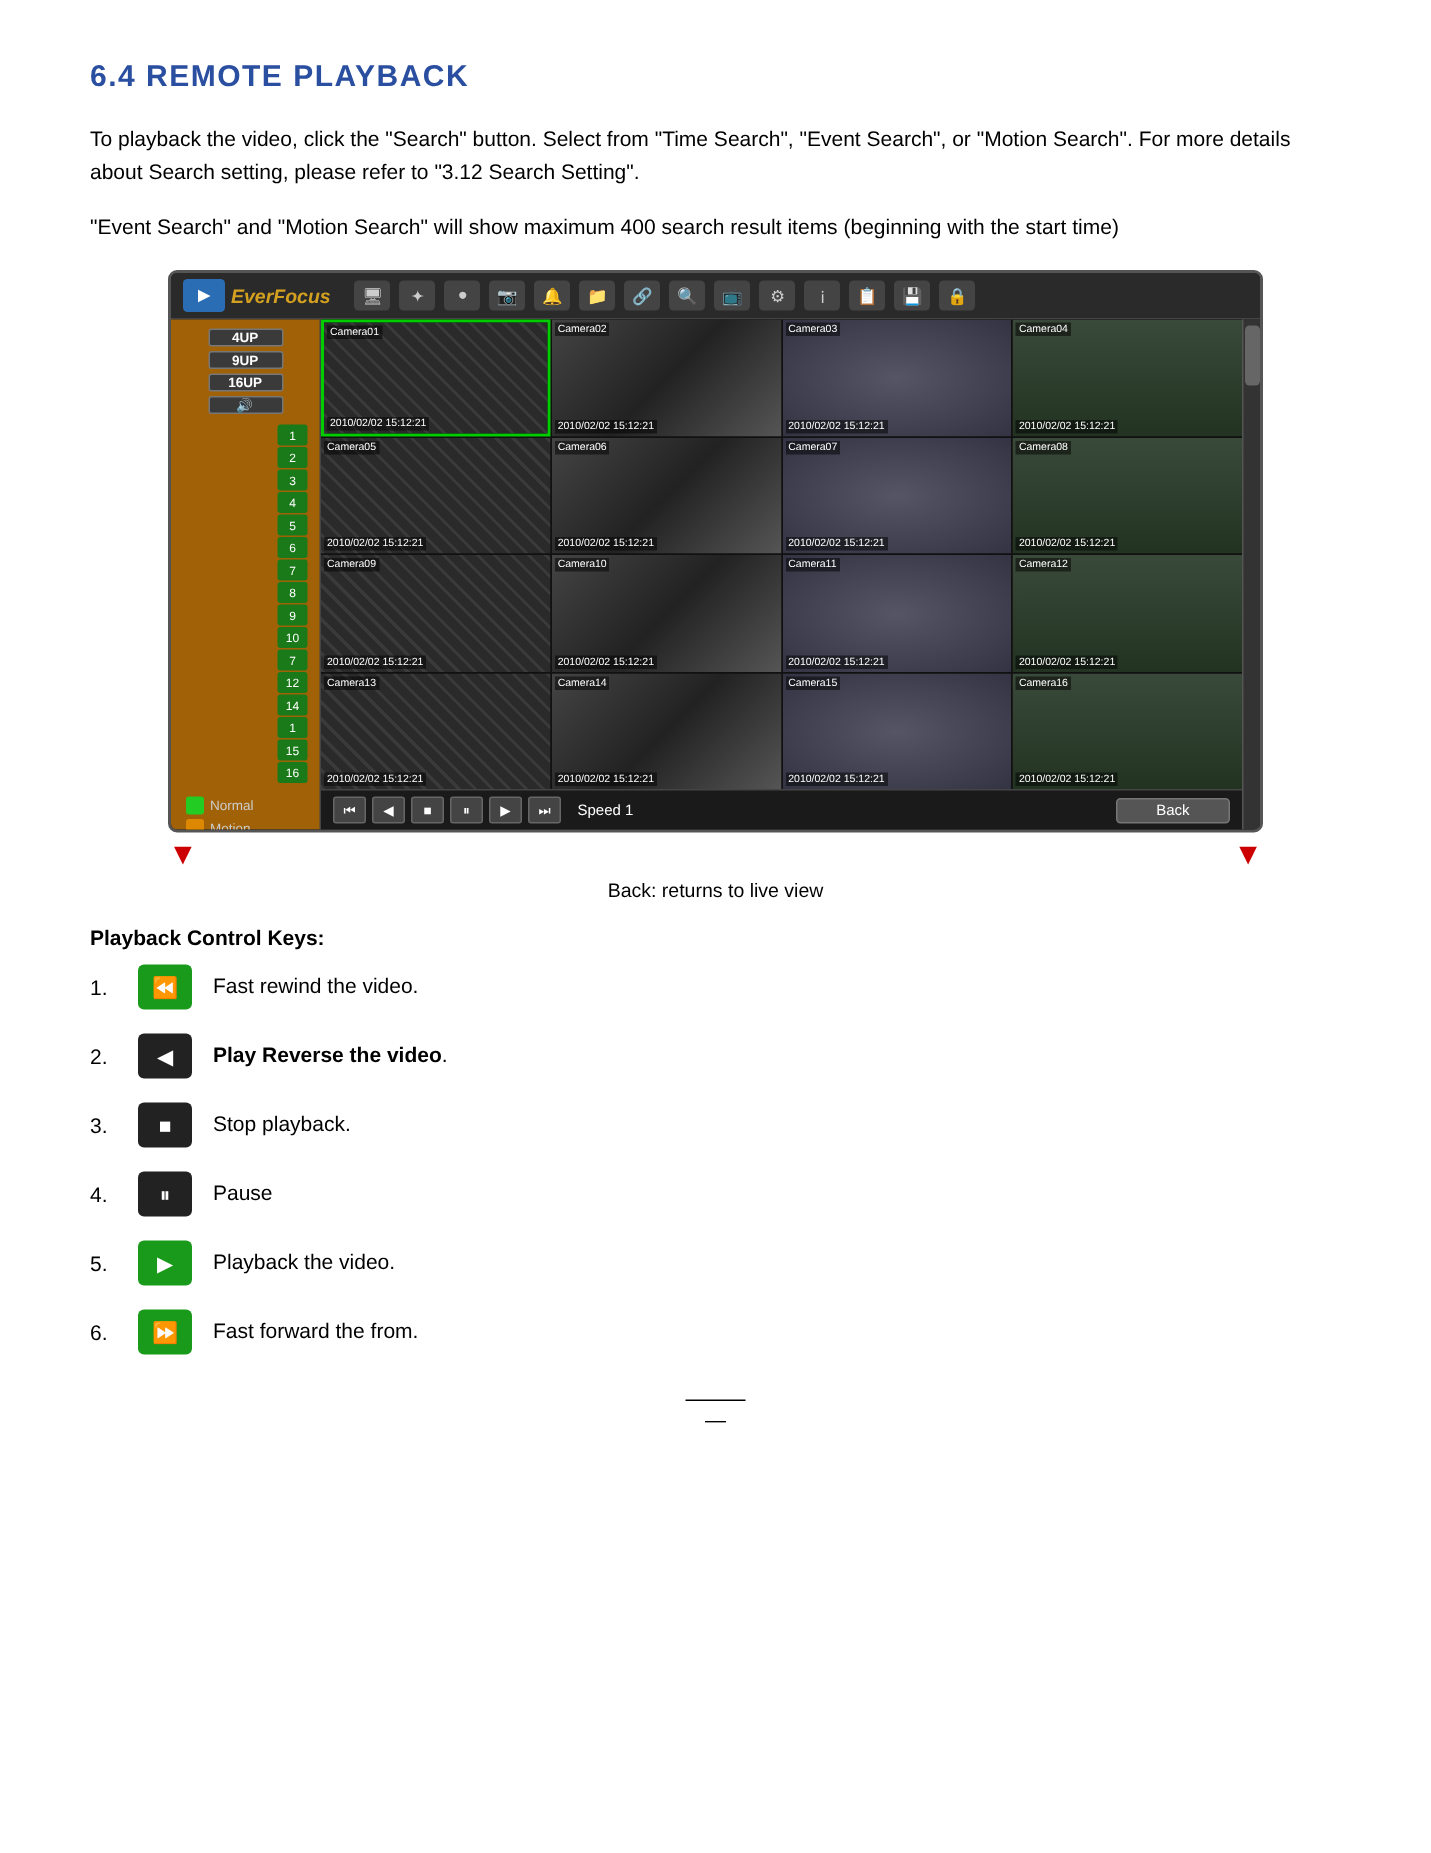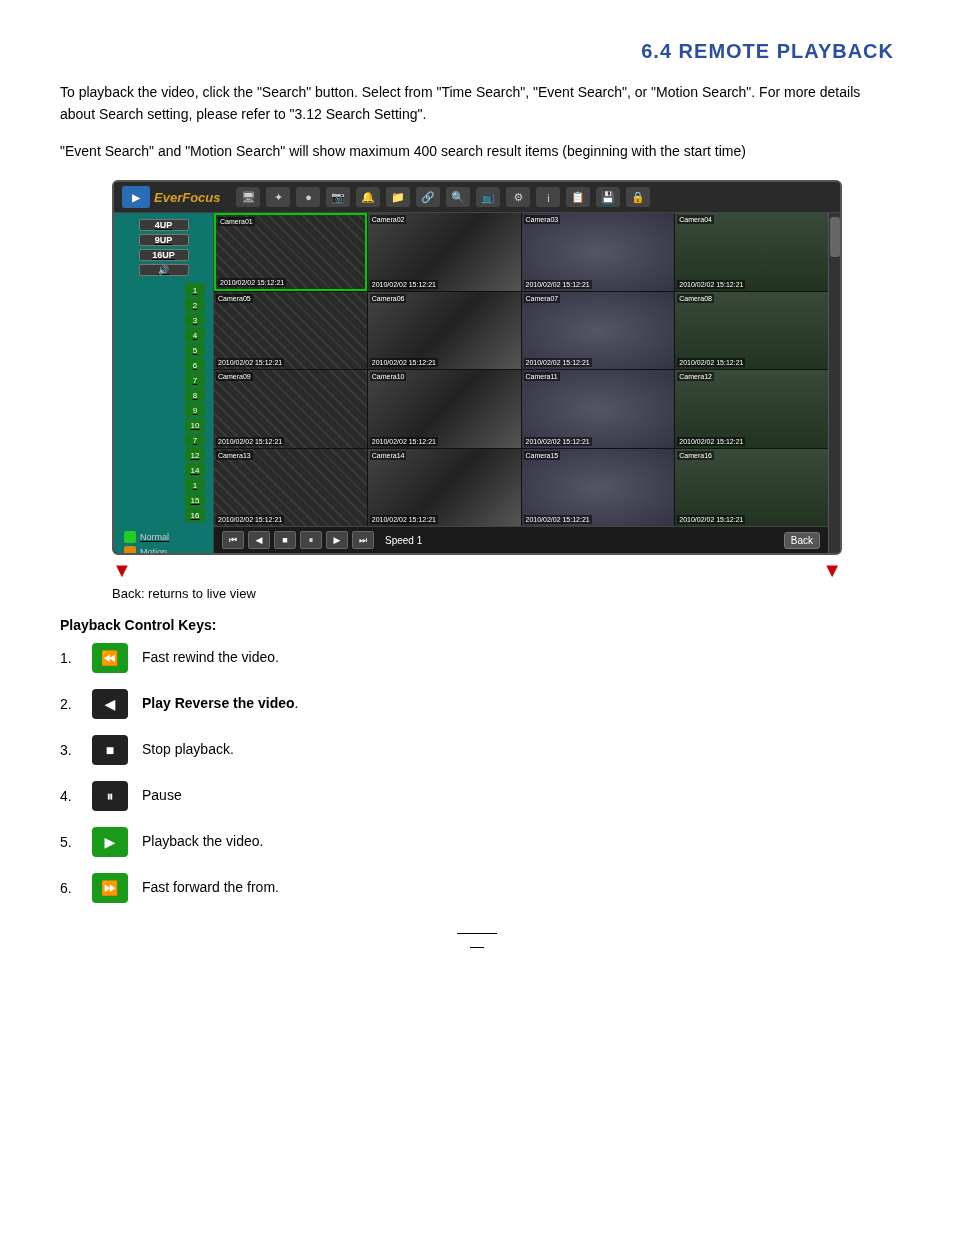--- a/index.html
+++ b/index.html
@@ -12,21 +12,20 @@
       padding: 40px 60px;
     }
 
     h1.section-title {
       font-size: 20px;
       font-weight: bold;
       color: #2a4fa0;
       text-transform: uppercase;
       margin-bottom: 18px;
       letter-spacing: 1px;
-      text-align: right;
     }
 
     p.body-text {
       font-size: 14px;
       line-height: 1.6;
       margin-bottom: 14px;
     }
 
     
     .dvr-container {
@@ -87,28 +86,27 @@
     }
 
     .dvr-body {
       display: flex;
       height: 340px;
     }
 
     
     .dvr-sidebar {
       width: 100px;
-      background: #0f766e;
+      background: #a16207;
       display: flex;
       flex-direction: column;
       align-items: center;
       padding: 6px 4px;
       gap: 3px;
       border-right: 1px solid #444;
-      text-decoration: underline;
     }
 
     .dvr-btn {
       background: #555;
       color: #fff;
       font-size: 9px;
       font-weight: bold;
       width: 50px;
       height: 18px;
       border-radius: 2px;
@@ -266,21 +264,21 @@
       color: #fff;
       font-size: 10px;
       margin-left: 7px;
     }
 
     .dvr-back-btn {
       background: #555;
       color: #fff;
       border: 1px solid #777;
       border-radius: 3px;
-      padding: 2px 6px;
+      padding: 2px 26px;
       font-size: 10px;
       margin-left: auto;
       cursor: pointer;
     }
 
     
     .dvr-scrollbar {
       width: 12px;
       background: #333;
       border-left: 1px solid #555;
@@ -307,21 +305,21 @@
     }
 
     .arrow-down {
       color: #cc0000;
       font-size: 20px;
       text-align: center;
     }
 
     .back-label {
       font-size: 13px;
-      text-align: left;
+      text-align: center;
       width: 730px;
       margin: 0 auto 8px auto;
       color: #000;
     }
 
     
     .playback-title {
       font-size: 14px;
       font-weight: bold;
       margin: 16px 0 10px 0;

